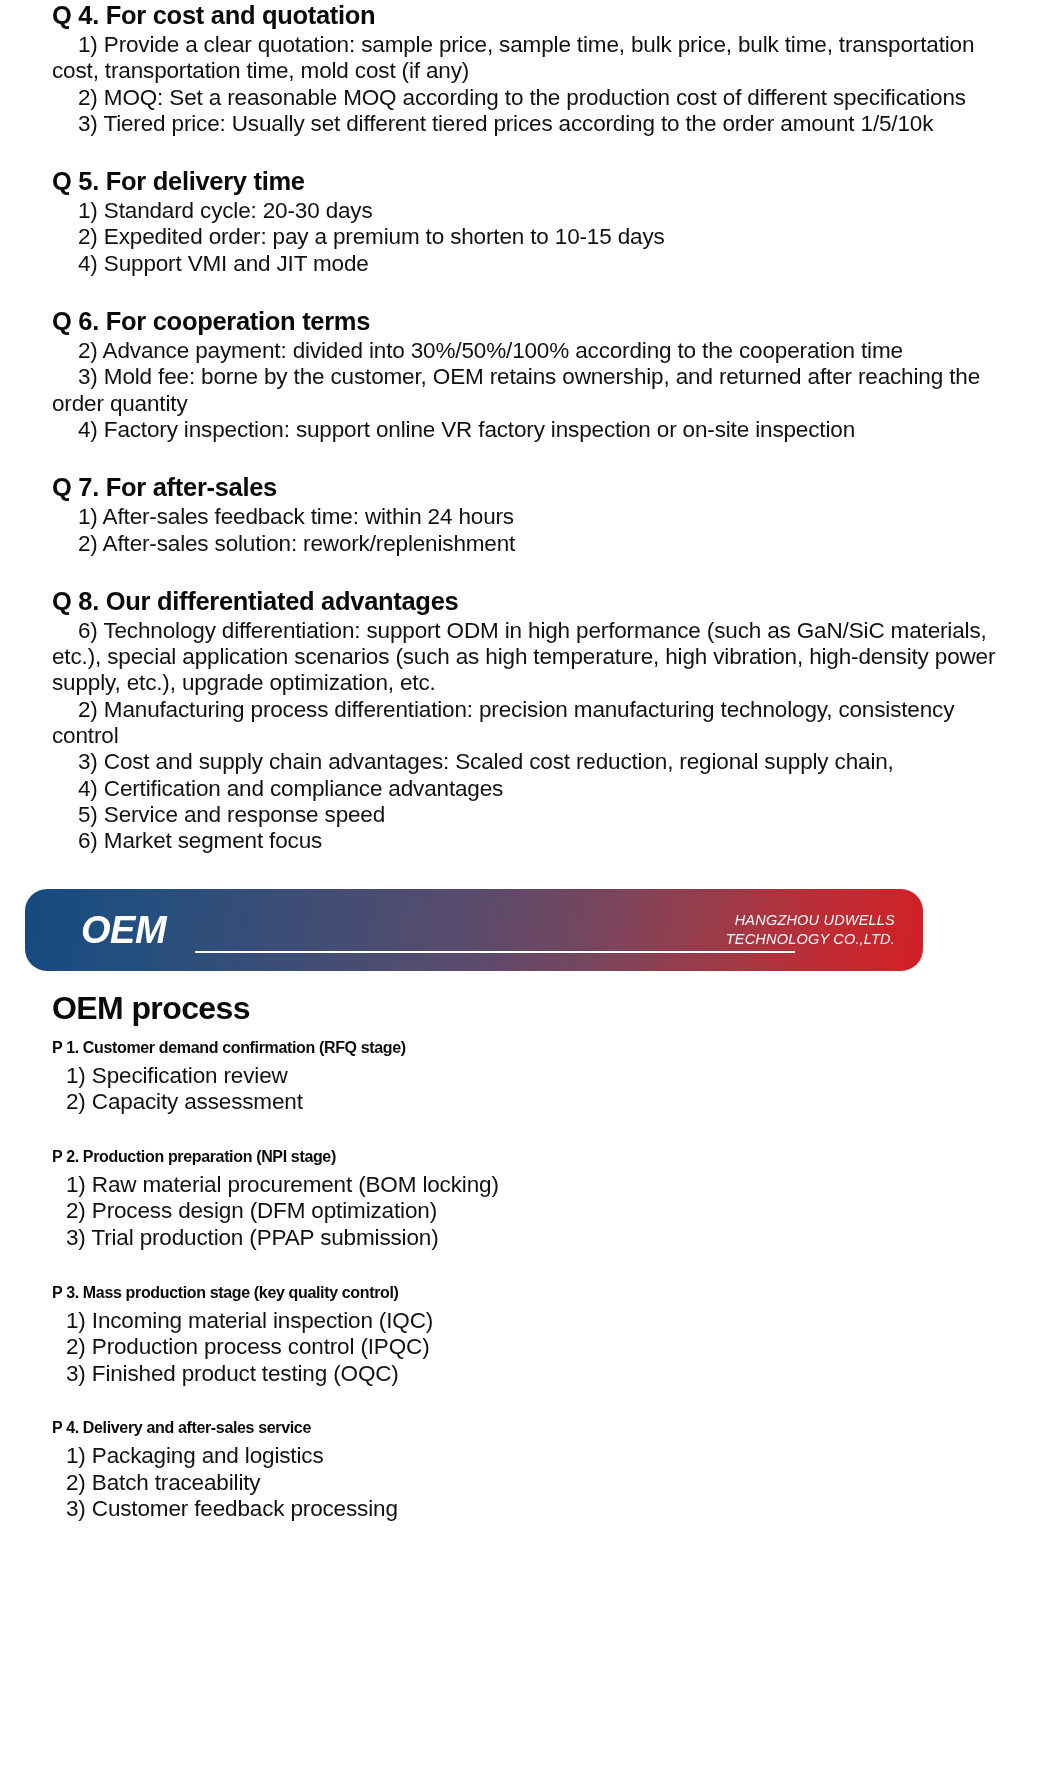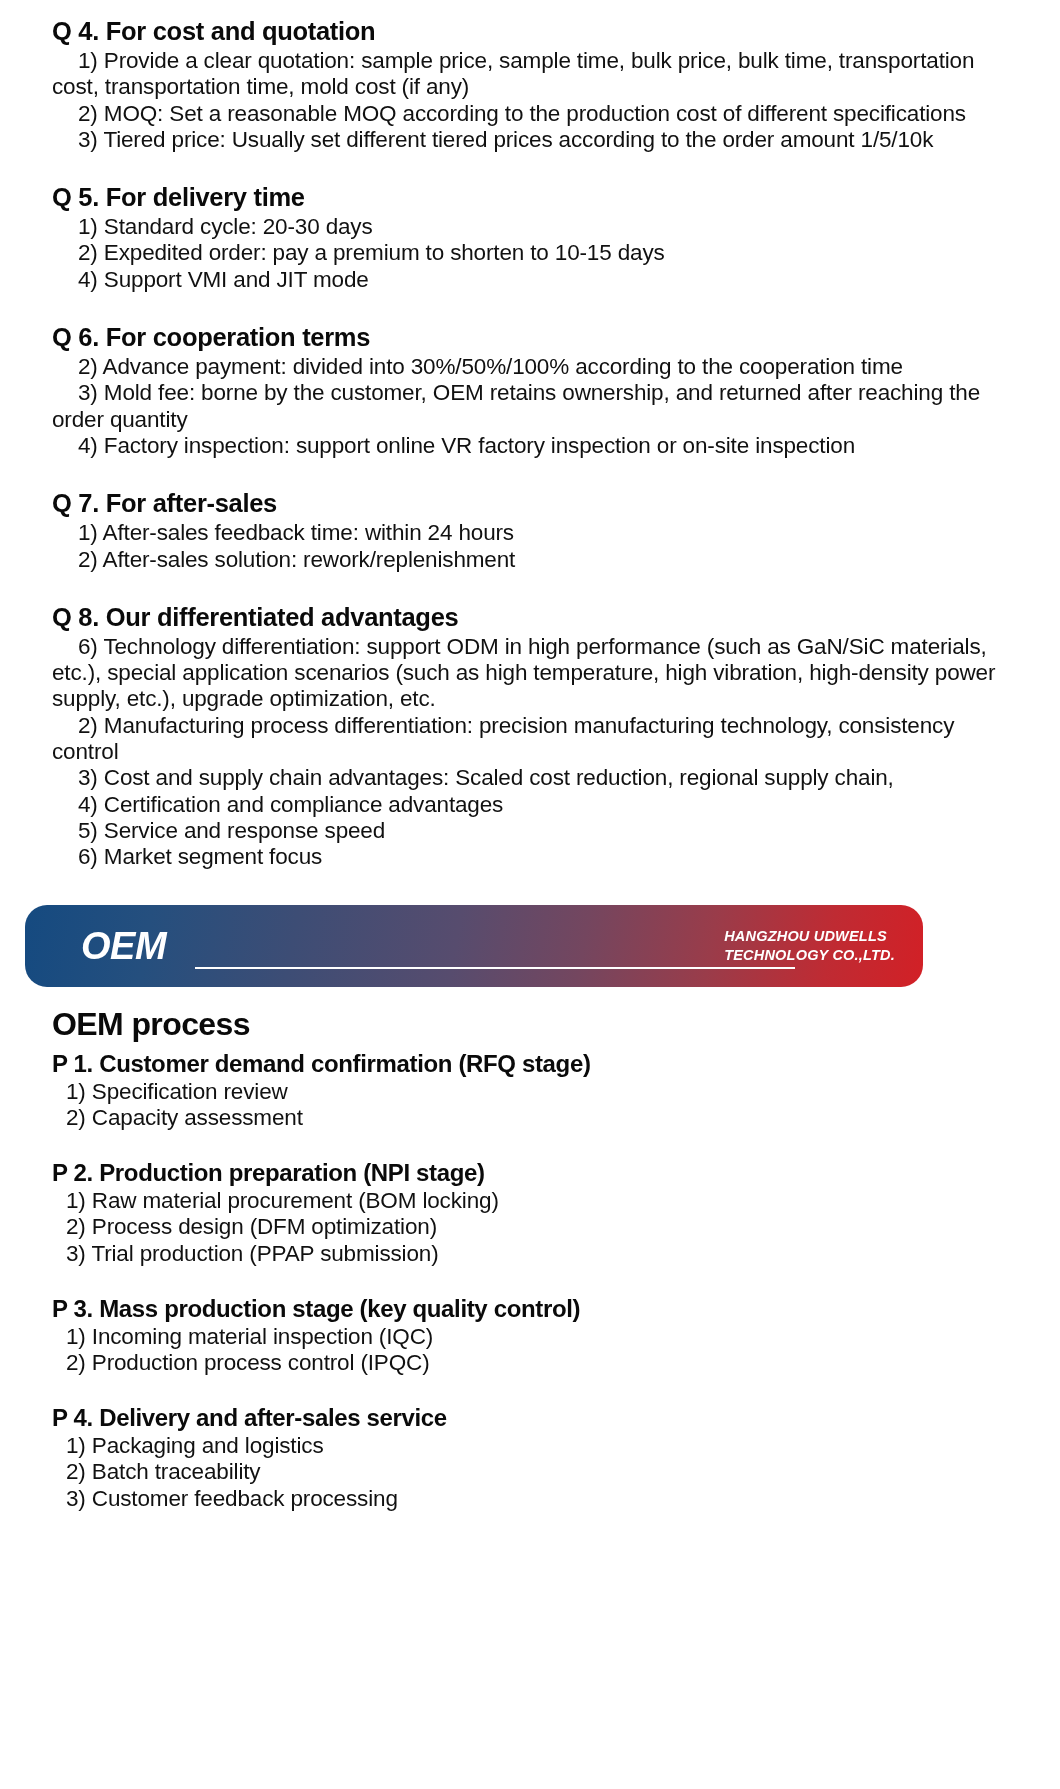--- a/index.html
+++ b/index.html
@@ -15,21 +15,21 @@
     font-family: "Liberation Sans", sans-serif;
     color: #0a0a0a;
     -webkit-font-smoothing: antialiased;
   }
 
   .page {
     position: relative;
     width: 1060px;
     height: 1324px;
     box-sizing: border-box;
-    padding: 16px 52px;
+    padding: 0 52px;
   }
 
   
   .faq-block {
     padding-top: 0px;
   }
 
   .qa-group {
     margin-bottom: 29px;
   }
@@ -97,24 +97,24 @@
     left: 170px;
     top: 62px;
     width: 600px;
     height: 2px;
     background: #ffffff;
   }
   .oem-banner .oem-company {
     position: absolute;
     right: 28px;
     top: 22px;
-    text-align: left;
+    text-align: right;
     font-family: "Liberation Sans", sans-serif;
     font-style: italic;
-    font-weight: 700;
+    font-weight: 400;
     font-size: 14.5px;
     line-height: 19px;
     letter-spacing: 0.2px;
     color: #ffffff;
   }
   .oem-banner .oem-company span { display: block; }
 
   
   .process-block {
     margin-top: 18px;
@@ -129,21 +129,21 @@
     color: #0a0a0a;
   }
   .p-group {
     margin-bottom: 26px;
   }
   .p-group:last-child { margin-bottom: 0; }
 
   h2.p-heading {
     font-family: "Liberation Sans", sans-serif;
     font-weight: 700;
-    font-size: 24px;
+    font-size: 16px;
     line-height: 29px;
     letter-spacing: -0.35px;
     margin: 0 0 1px 0;
     color: #0a0a0a;
   }
   ol.p-list {
     list-style: none;
     margin: 0;
     padding: 0;
   }
@@ -240,20 +240,21 @@
         <li>2) Process design (DFM optimization)</li>
         <li>3) Trial production (PPAP submission)</li>
       </ol>
     </div>
 
     <div class="p-group">
       <h2 class="p-heading">P 3. Mass production stage (key quality control)</h2>
       <ol class="p-list">
         <li>1) Incoming material inspection (IQC)</li>
         <li>2) Production process control (IPQC)</li>
+        <li>3) Finished product testing (OQC)</li>
       </ol>
     </div>
 
     <div class="p-group">
       <h2 class="p-heading">P 4. Delivery and after-sales service</h2>
       <ol class="p-list">
         <li>1) Packaging and logistics</li>
         <li>2) Batch traceability</li>
         <li>3) Customer feedback processing</li>
       </ol>

